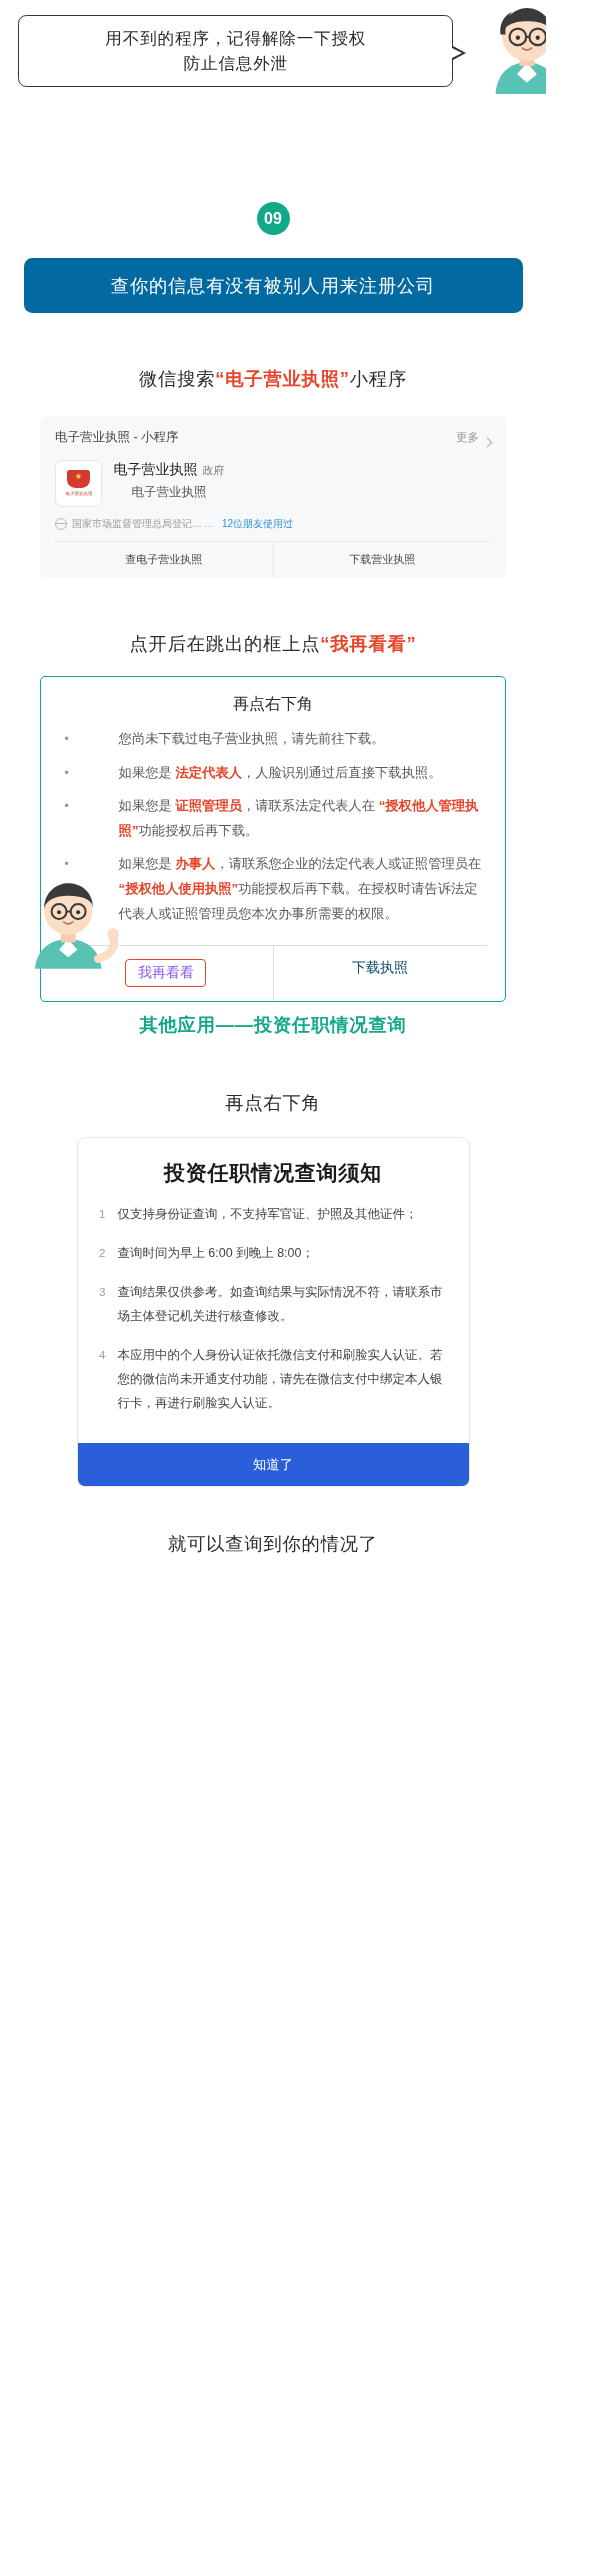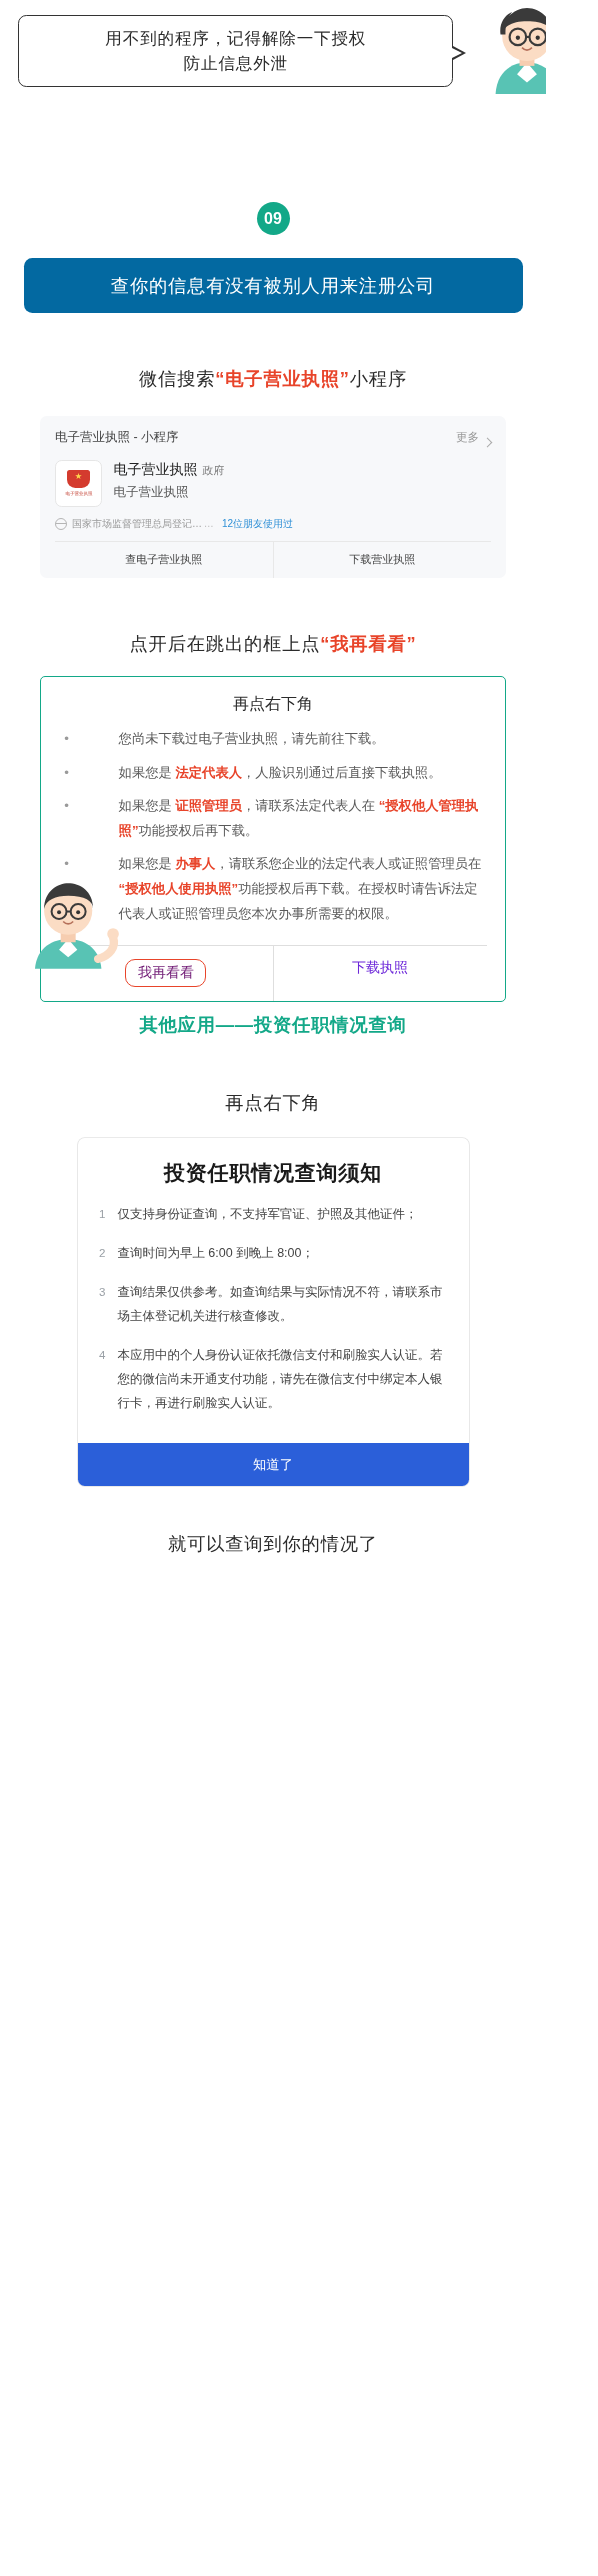--- a/index.html
+++ b/index.html
@@ -196,20 +196,21 @@
   .wx-logo .logo-cap {
     font-size: 5px;
     color: #c0392b;
     margin-top: 1.7px;
     transform: scale(0.9);
     white-space: nowrap;
   }
   .wx-texts {
     margin-left: 11.6px;
     padding-top: 1.7px;
+    text-align: center;
   }
   .wx-title {
     font-size: 14px;
     color: #222;
   }
   .wx-title .gov {
     font-size: 10.8px;
     color: #7a7a7a;
     margin-left: 5px;
   }
@@ -309,36 +310,36 @@
   }
   .tip-actions {
     display: flex;
     border-top: 0.8px solid #dedede;
     margin-top: 3.3px;
   }
   .tip-btn {
     flex: 1;
     text-align: center;
     font-size: 14px;
-    color: #6d28d9;
+    color: #0c4a6e;
     padding: 13.3px 0;
     position: relative;
   }
   .tip-btn + .tip-btn {
     border-left: 0.8px solid #dedede;
   }
   .tip-btn.primary-box {
     color: #333;
   }
   .tip-btn .boxed {
     display: inline-block;
     border: 1.7px solid #e8442a;
-    border-radius: 10px;
+    border-radius: 4px;
     padding: 4.2px 11.6px;
-    color: #701a75;
+    color: #8b5cf6;
     text-align: right;
   }
   .char-left {
     position: absolute;
     left: 20px;
     top: 193px;
     width: 108px;
     height: 100px;
     z-index: 5;
   }

